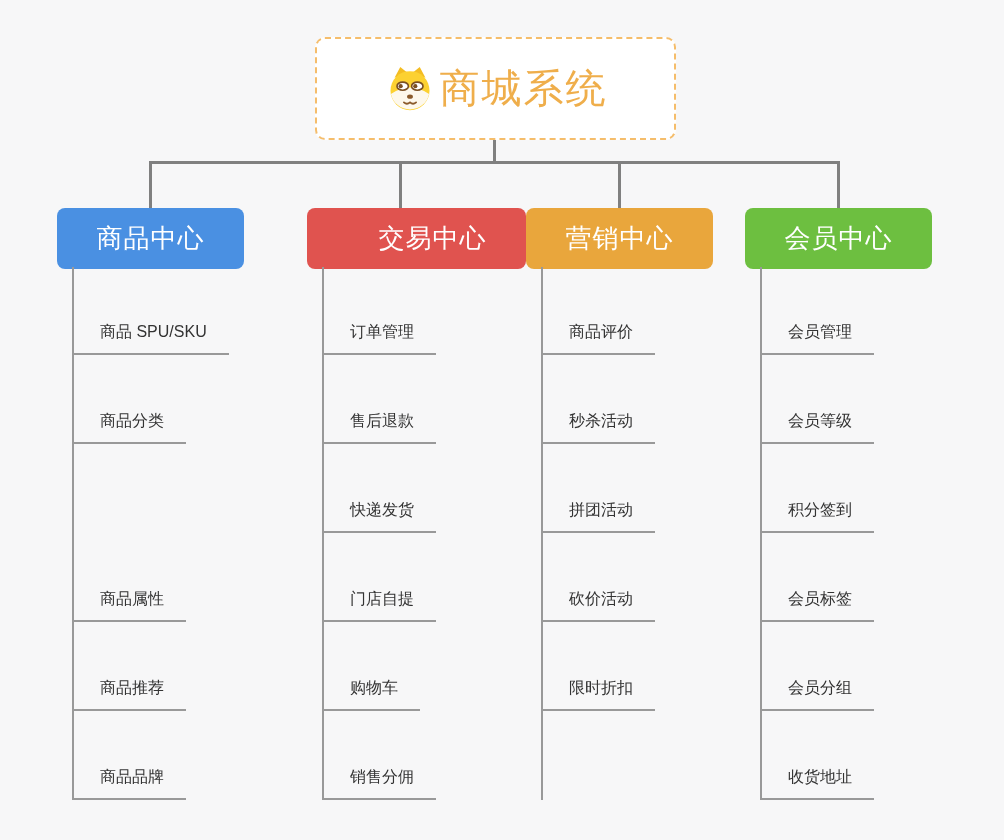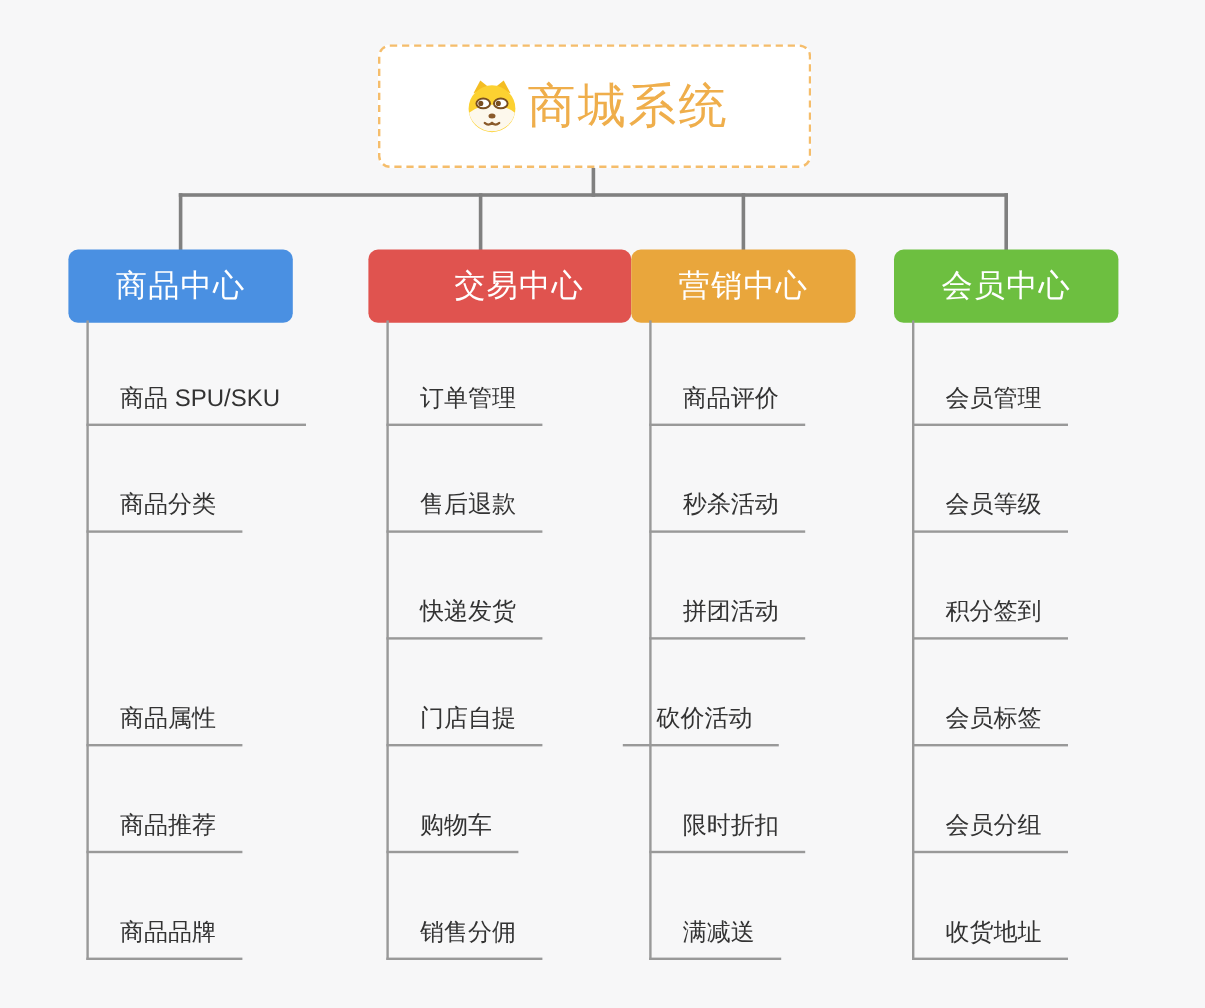--- a/index.html
+++ b/index.html
@@ -34,21 +34,21 @@
   }
 
   
   .trunk{position:absolute;top:267px;width:2px;height:533px;background:#999999;}
 
   
   .leaf{
     position:absolute;
     padding:8px 22px 6px 28px;
     border-bottom:2px solid #999999;
-    font-size:20px;line-height:30px;color:#333333;
+    font-size:16px;line-height:30px;color:#333333;
     white-space:nowrap;
   }
 </style>
 </head>
 <body>
 
 <div class="stage">
 
   <div class="line stem"></div>
   <div class="line hbar"></div>
@@ -94,23 +94,22 @@
   <div class="leaf" style="left:322px;top:309px">订单管理</div>
   <div class="leaf" style="left:322px;top:398px">售后退款</div>
   <div class="leaf" style="left:322px;top:487px">快递发货</div>
   <div class="leaf" style="left:322px;top:576px">门店自提</div>
   <div class="leaf" style="left:322px;top:665px">购物车</div>
   <div class="leaf" style="left:322px;top:754px">销售分佣</div>
 
   <div class="leaf" style="left:541px;top:309px">商品评价</div>
   <div class="leaf" style="left:541px;top:398px">秒杀活动</div>
   <div class="leaf" style="left:541px;top:487px">拼团活动</div>
-  <div class="leaf" style="left:519px;top:576px">砍价活动</div>
+  <div class="leaf" style="left:541px;top:576px">砍价活动</div>
   <div class="leaf" style="left:541px;top:665px">限时折扣</div>
-  <div class="leaf" style="left:541px;top:754px">满减送</div>
 
   <div class="leaf" style="left:760px;top:309px">会员管理</div>
   <div class="leaf" style="left:760px;top:398px">会员等级</div>
   <div class="leaf" style="left:760px;top:487px">积分签到</div>
   <div class="leaf" style="left:760px;top:576px">会员标签</div>
   <div class="leaf" style="left:760px;top:665px">会员分组</div>
   <div class="leaf" style="left:760px;top:754px">收货地址</div>
 
 </div>
 

